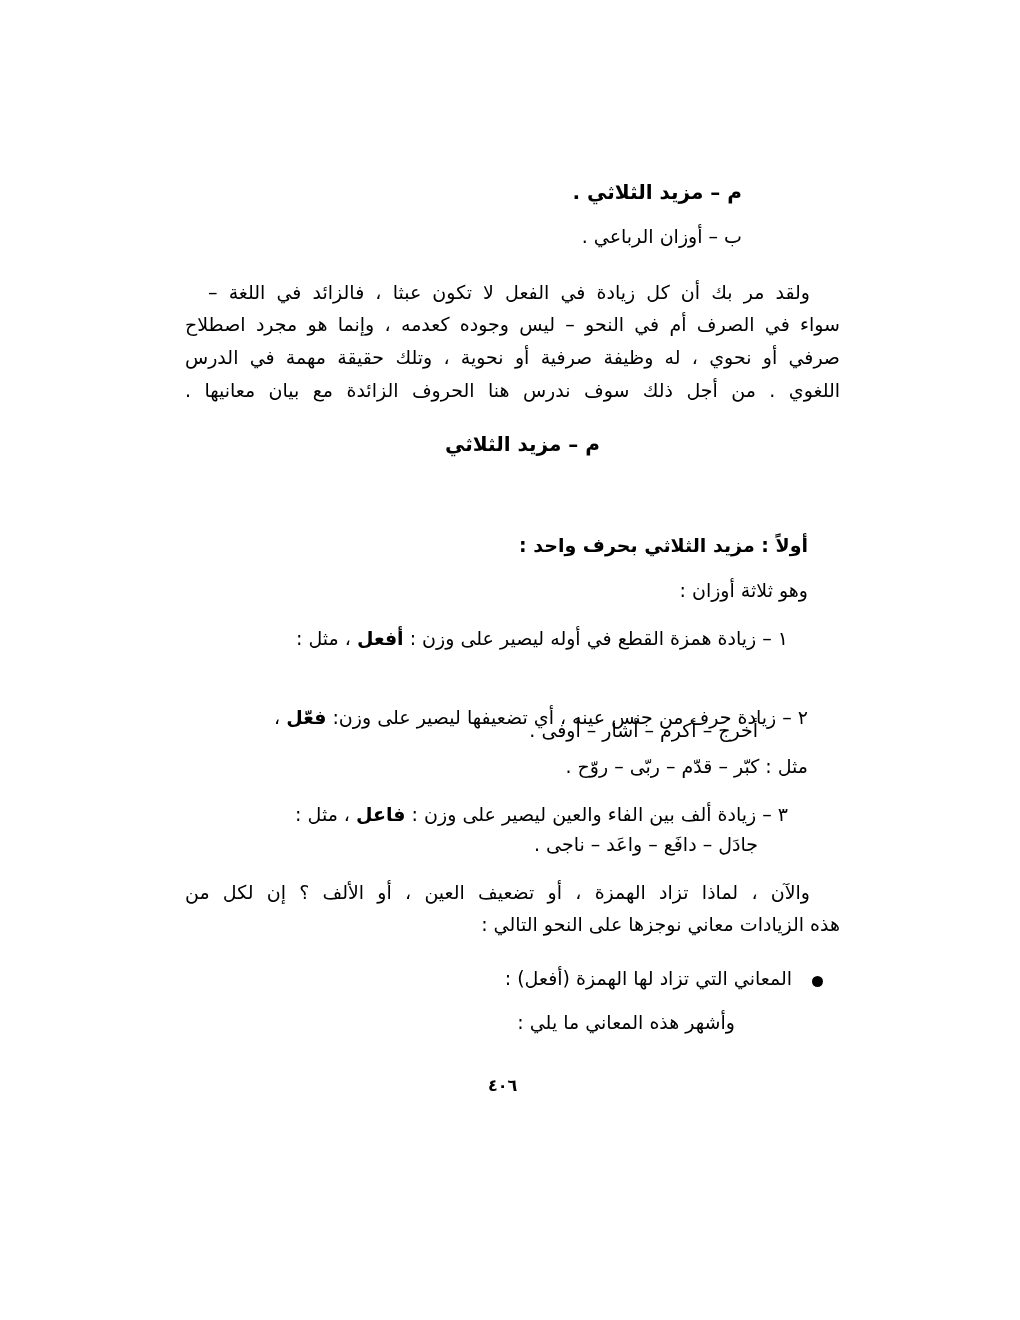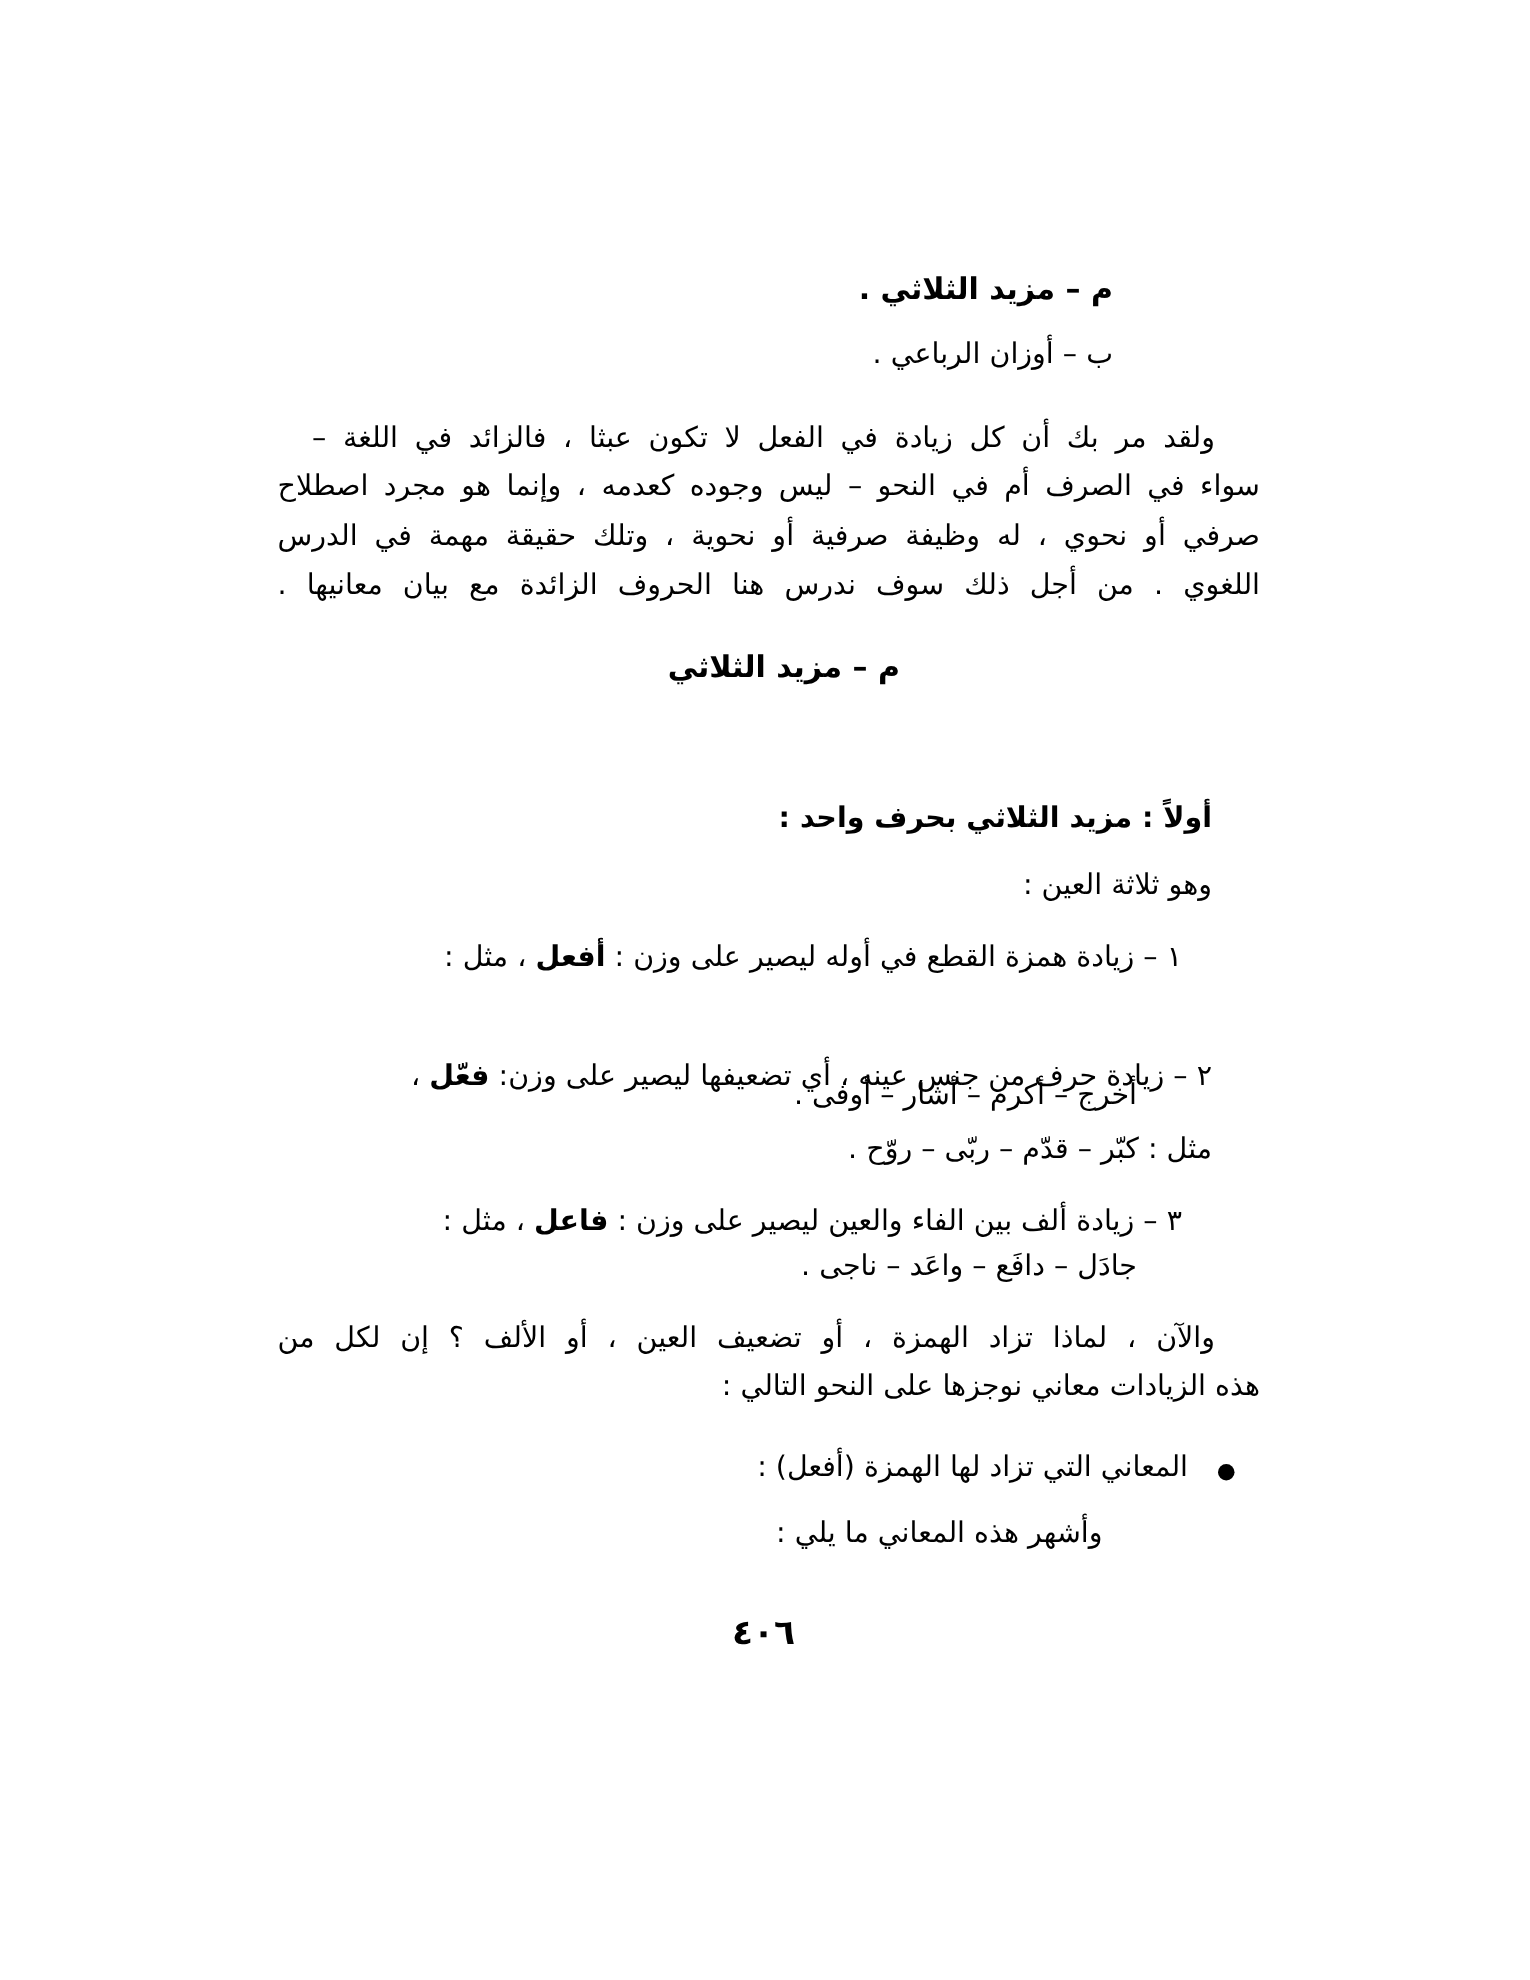--- a/index.html
+++ b/index.html
@@ -4,21 +4,21 @@
 <style>
   html, body { margin: 0; padding: 0; background: #ffffff; }
   body { width: 1020px; height: 1320px; position: relative; overflow: hidden;
          font-family: "DejaVu Sans", sans-serif; color: #000; }
   .page { position: absolute; inset: 0; direction: rtl; }
   .line { position: absolute; white-space: nowrap; font-size: 19px; line-height: 24px; direction: rtl; }
   .bold { font-weight: bold; }
   .justify { text-align: justify; text-align-last: justify; }
   .b { font-weight: bold; }
   .bullet { position: absolute; width: 11px; height: 11px; border-radius: 50%; background: #000; }
-  .pageno { position: absolute; font-size: 23px; font-weight: bold; direction: rtl; }
+  .pageno { position: absolute; font-size: 16px; font-weight: bold; direction: rtl; }
 </style>
 </head>
 <body>
 
 <div class="page">
 
   <div class="line bold" style="right:278px; top:180px; font-size:20px;">
     <span>م</span>
     <span>– مزيد الثلاثي .</span>
   </div>
@@ -30,21 +30,21 @@
   <div class="line justify" style="right:210px; width:602px; top:280px;">ولقد مر بك أن كل زيادة في الفعل لا تكون عبثا ، فالزائد في اللغة –</div>
   <div class="line justify" style="right:180px; width:655px; top:345px;">صرفي أو نحوي ، له وظيفة صرفية أو نحوية ، وتلك حقيقة مهمة في الدرس</div>
   <div class="line justify" style="right:180px; width:655px; top:312px;">سواء في الصرف أم في النحو – ليس وجوده كعدمه ، وإنما هو مجرد اصطلاح</div>
   <div class="line justify" style="right:180px; width:655px; top:378px;">اللغوي . من أجل ذلك سوف ندرس هنا الحروف الزائدة مع بيان معانيها .</div>
 
   <div class="line bold" style="right:420px; top:432px; font-size:20px;">م – مزيد الثلاثي</div>
 
 
   <div class="line bold" style="right:212px; top:533px;">أولاً : مزيد الثلاثي بحرف واحد :</div>
 
-  <div class="line" style="right:212px; top:578px;">وهو ثلاثة العين :</div>
+  <div class="line" style="right:212px; top:578px;">وهو ثلاثة أوزان :</div>
 
   <div class="line" style="right:232px; top:626px;">
     <span>١ – زيادة همزة القطع في أوله ليصير على وزن :</span>
     <span class="b">أفعل</span>
     <span>، مثل :</span>
   </div>
   <div class="line" style="right:262px; top:682px;margin-top:36px;">أخرج – أكرم – أشار – أوفى .</div>
 
   <div class="line" style="right:212px; top:705px;">
     <span>٢ – زيادة حرف من جنس عينه ، أي تضعيفها ليصير على وزن:</span>

